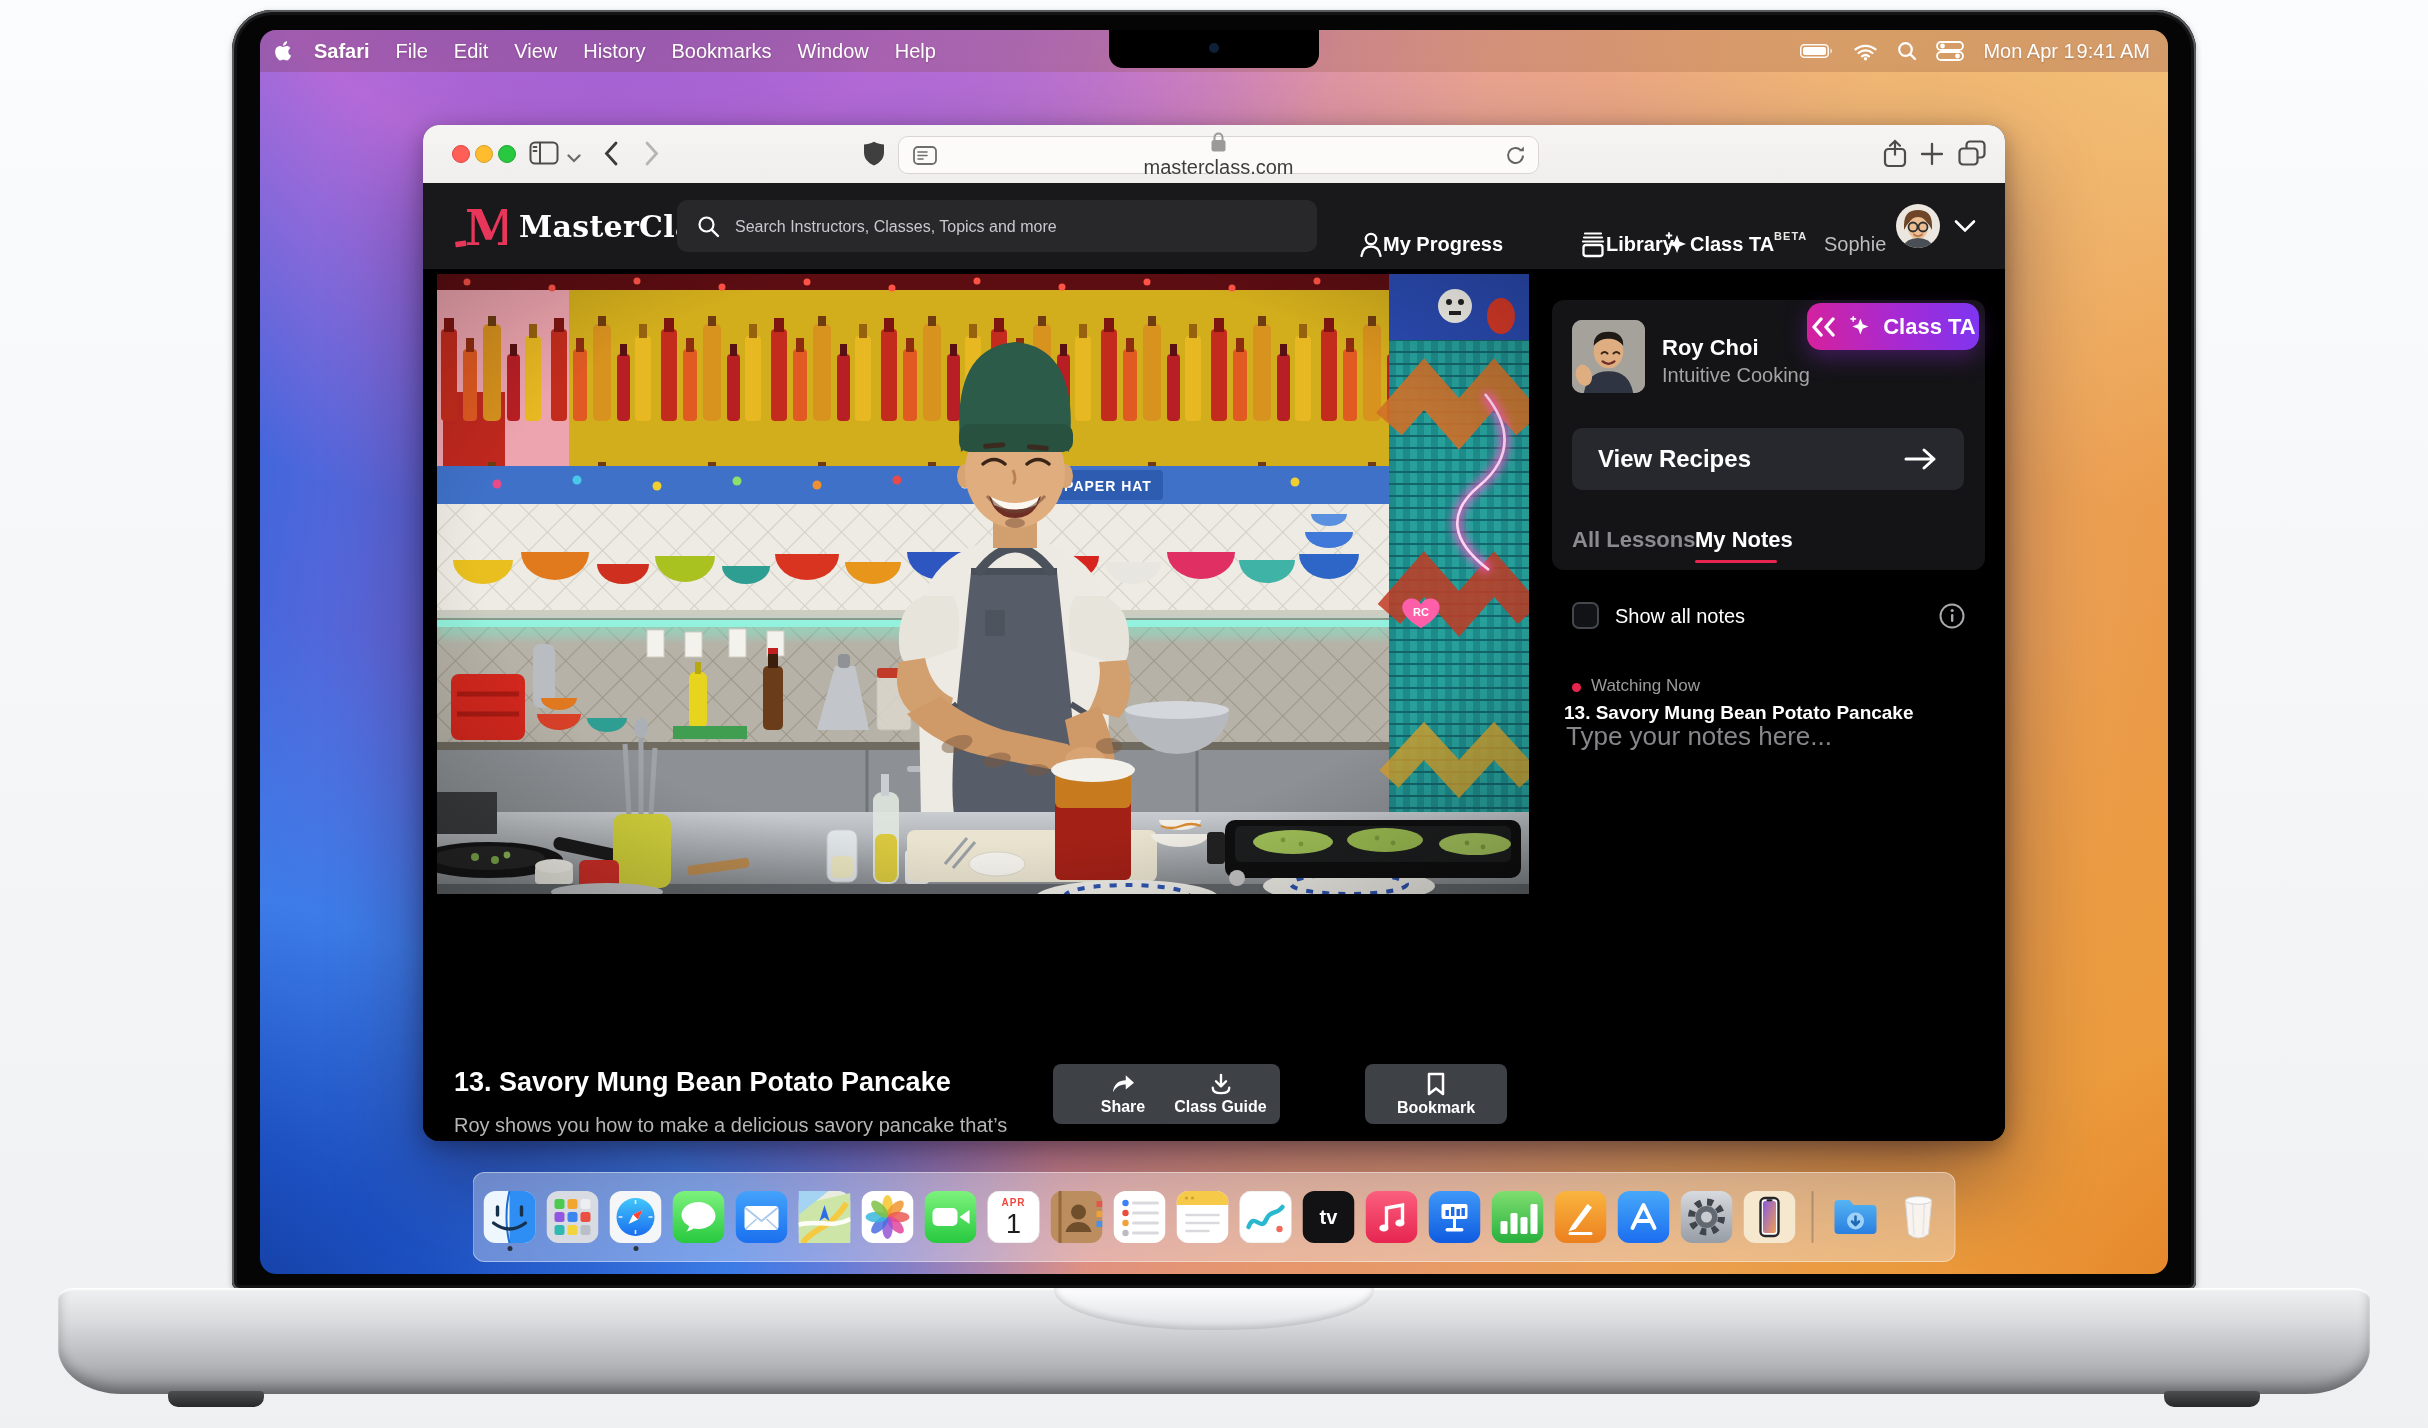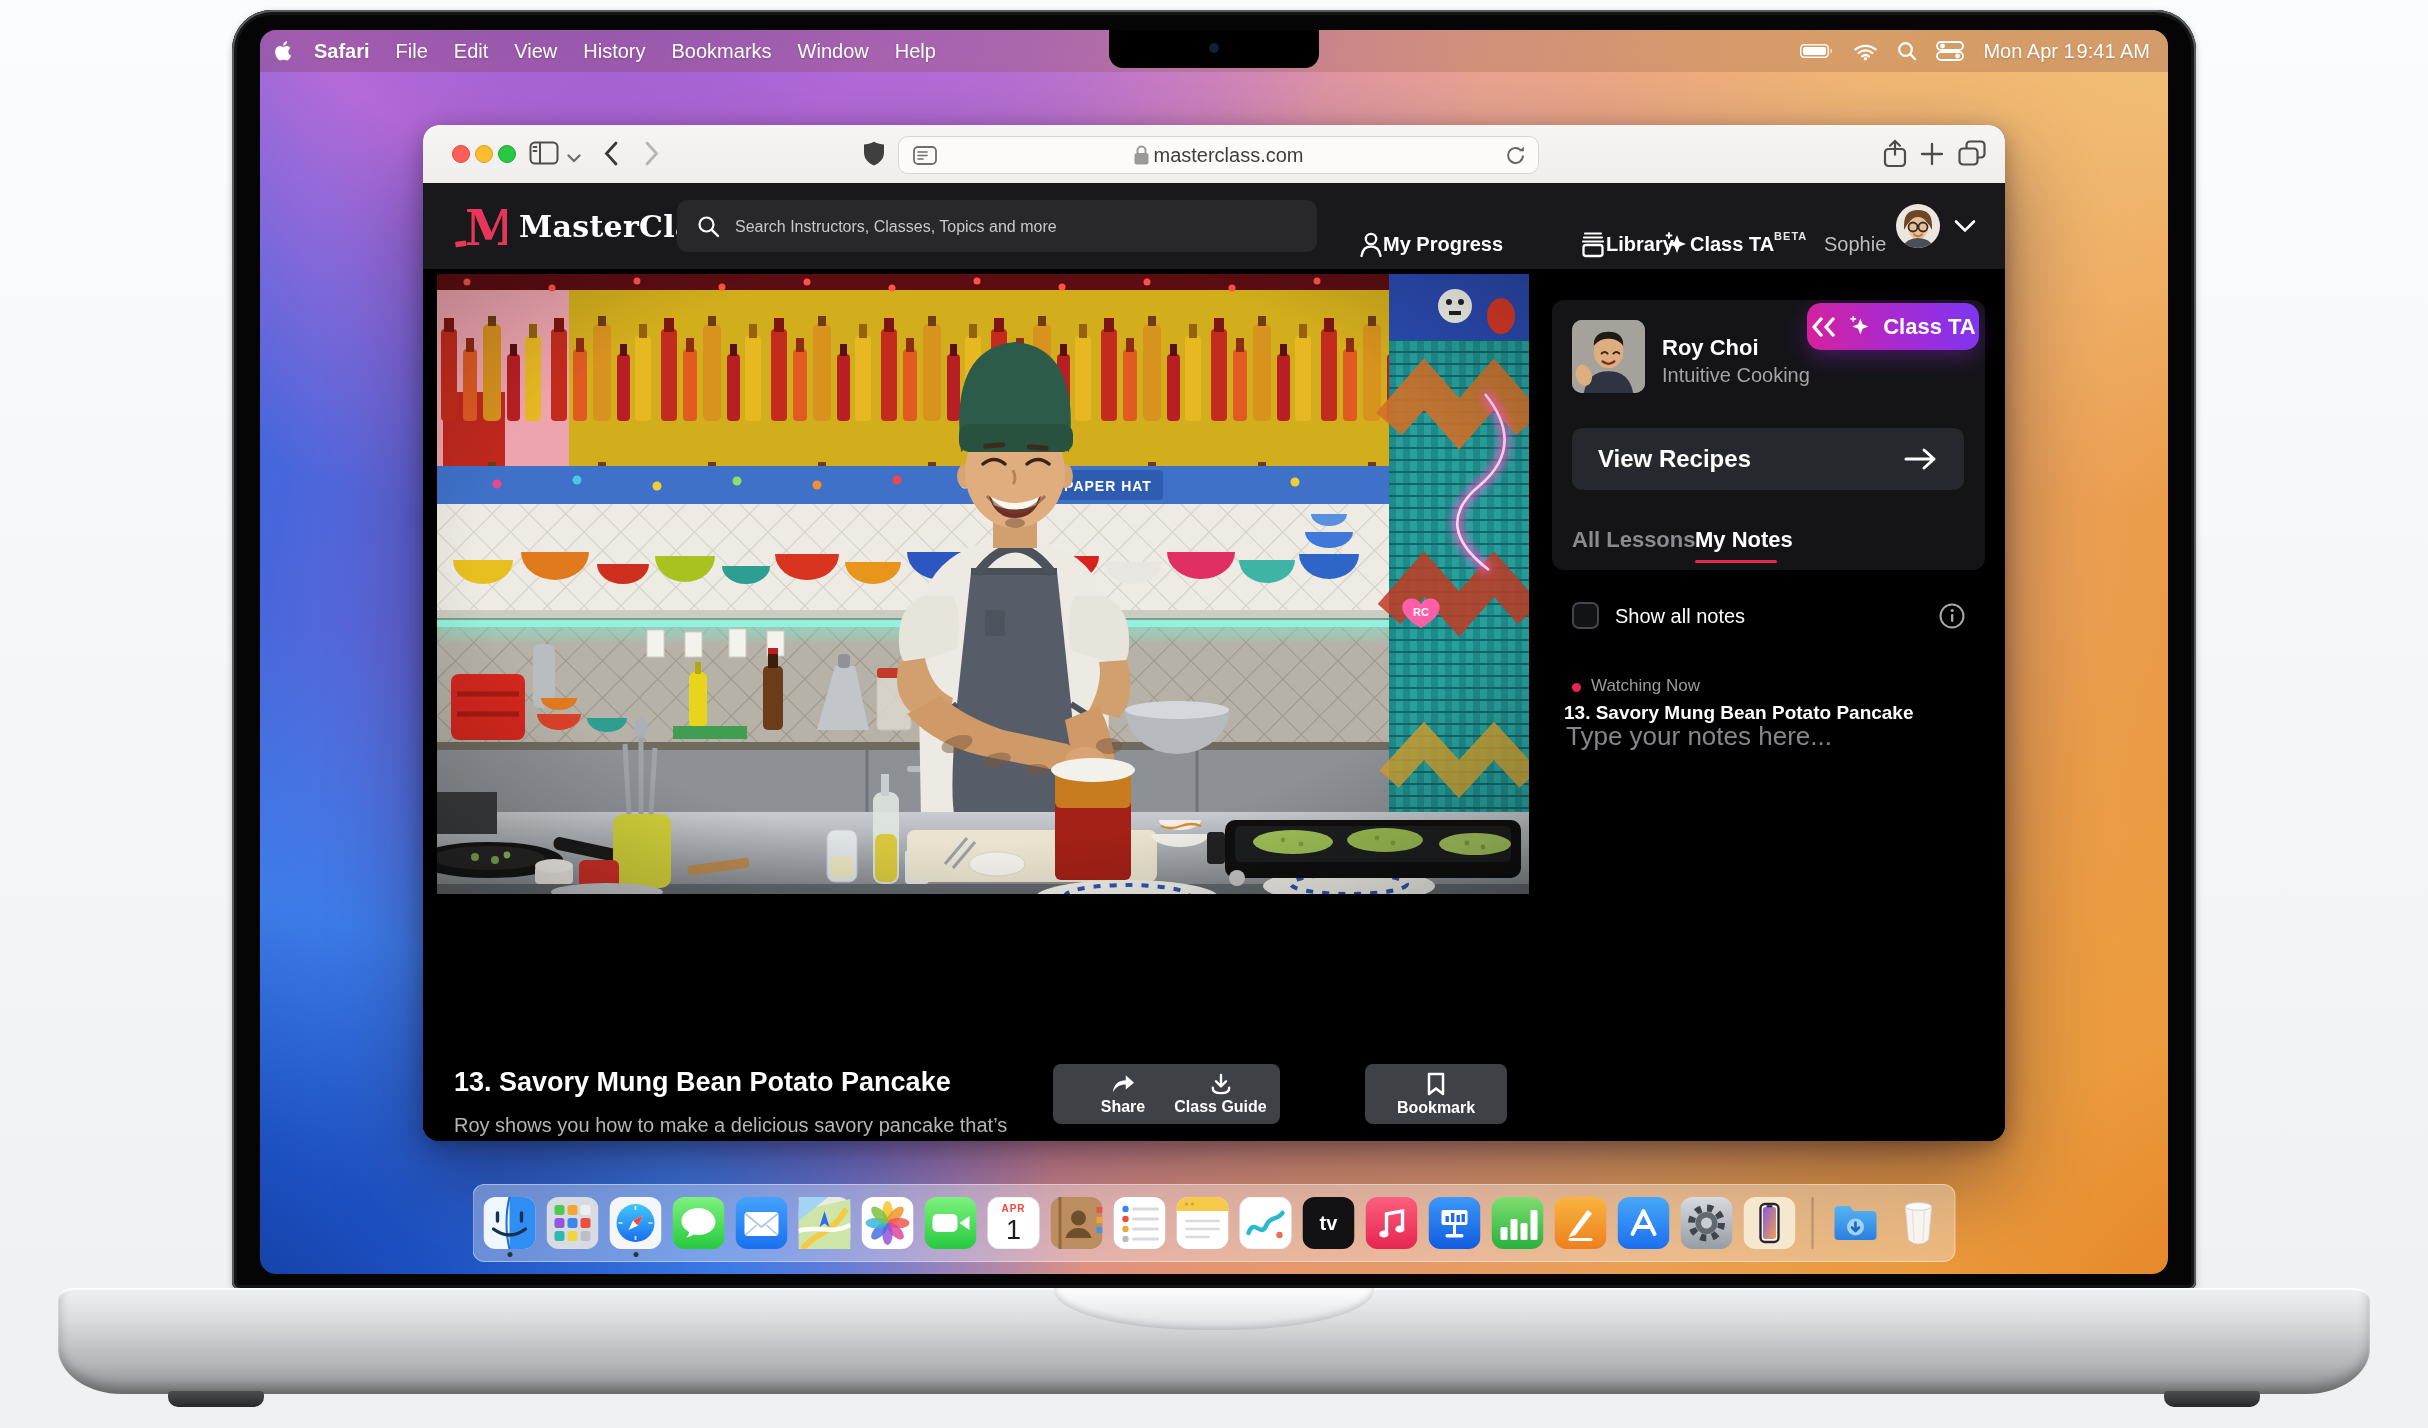--- a/index.html
+++ b/index.html
@@ -32,21 +32,21 @@
   .menu-item{padding:0 13px;white-space:nowrap;text-shadow:0 1px 2px rgba(60,20,20,.25);}
   .menu-app{font-weight:700;}
   .mb-right{margin-left:auto;display:flex;align-items:center;gap:19px;padding-right:18px;}
   .mb-status{display:flex;align-items:center;gap:2px;font-size:20px;white-space:nowrap;text-shadow:0 1px 2px rgba(60,20,20,.25);}
   
   .window{left:163px;top:95px;width:1582px;height:1016px;border-radius:16px;overflow:hidden;background:#000;
     box-shadow:0 40px 90px rgba(25,12,45,.45),0 6px 22px rgba(0,0,0,.32);z-index:20;}
   .toolbar{position:absolute;left:0;top:0;width:100%;height:58px;background:linear-gradient(#f6f5f3,#efeeec);border-bottom:1px solid #d2d0cd;}
   .tl{position:absolute;top:20px;width:18px;height:18px;border-radius:50%;}
   .urlbar{position:absolute;left:475px;top:11px;width:639px;height:36px;background:#fcfbfa;border:1px solid #d9d6d2;border-radius:10px;
-    display:flex;align-items:center;justify-content:center;gap:3px;color:#3e3e3e;font-size:20px;}
+    display:flex;align-items:center;justify-content:center;gap:3px;color:#3e3e3e;font-size:20px;flex-direction:column;}
   
   .mc-header{position:absolute;left:0;top:58px;width:100%;height:86px;background:#19191b;}
   .mc-logo{position:absolute;left:32px;top:18px;display:flex;align-items:center;gap:12px;}
   .mc-wordmark{font-family:"DejaVu Serif",serif;font-size:30px;font-weight:600;color:#fff;letter-spacing:.3px;}
   .mc-search{position:absolute;left:254px;top:17px;width:640px;height:52px;background:#28282b;border-radius:10px;}
   .mc-search input{position:absolute;left:56px;top:0;width:560px;height:52px;background:transparent;border:none;outline:none;color:#eee;font-size:16px;font-family:"Liberation Sans",sans-serif;}
   .mc-search input::placeholder{color:#c9c9cd;}
   .nav-item{position:absolute;display:flex;align-items:center;color:#fff;font-size:20px;font-weight:700;height:44px;top:39px;white-space:nowrap;}
   .beta{font-size:11px;font-weight:700;letter-spacing:1px;position:relative;top:-8px;color:#e8e8e8;}
   .mc-page{position:absolute;left:0;top:144px;width:100%;height:872px;background:#000;}
@@ -67,21 +67,21 @@
   .notes-area textarea{width:100%;height:100%;background:transparent;border:none;outline:none;resize:none;color:#ddd;font-size:26px;font-family:"Liberation Sans",sans-serif;}
   .notes-area textarea::placeholder{color:#87878b;}
   
   .lesson-title{position:absolute;left:31px;top:798px;font-size:27px;font-weight:700;color:#fff;}
   .lesson-desc{position:absolute;left:31px;top:842px;width:612px;font-size:20px;line-height:29px;color:#b5b5b5;}
   .action-btn{position:absolute;top:795px;height:60px;background:#3e4146;border-radius:8px;color:#fff;
     display:flex;flex-direction:column;align-items:center;justify-content:center;gap:3px;}
   .action-btn .lbl{font-size:16px;font-weight:700;}
   
   .dock{position:absolute;left:50%;bottom:12px;transform:translateX(-50%);height:72px;display:flex;align-items:center;gap:11px;
-    padding:2px 10px;background:rgba(248,249,255,.34);border:1px solid rgba(255,255,255,.42);border-radius:12px;
+    padding:8px 10px;background:rgba(248,249,255,.34);border:1px solid rgba(255,255,255,.42);border-radius:12px;
     backdrop-filter:blur(28px);z-index:30;}
   .dock-item{width:52px;height:52px;position:relative;flex:0 0 auto;}
   .dock-item svg{display:block;}
   .run-dot{position:absolute;left:50%;bottom:-8px;width:5px;height:5px;margin-left:-2.5px;border-radius:50%;background:rgba(25,25,28,.8);}
   .dock-sep{width:2px;height:52px;background:rgba(50,50,60,.28);border-radius:1px;margin:0 5px;flex:0 0 auto;}
 </style>
 </head>
 <body>
 
 <svg width="0" height="0" style="position:absolute">

